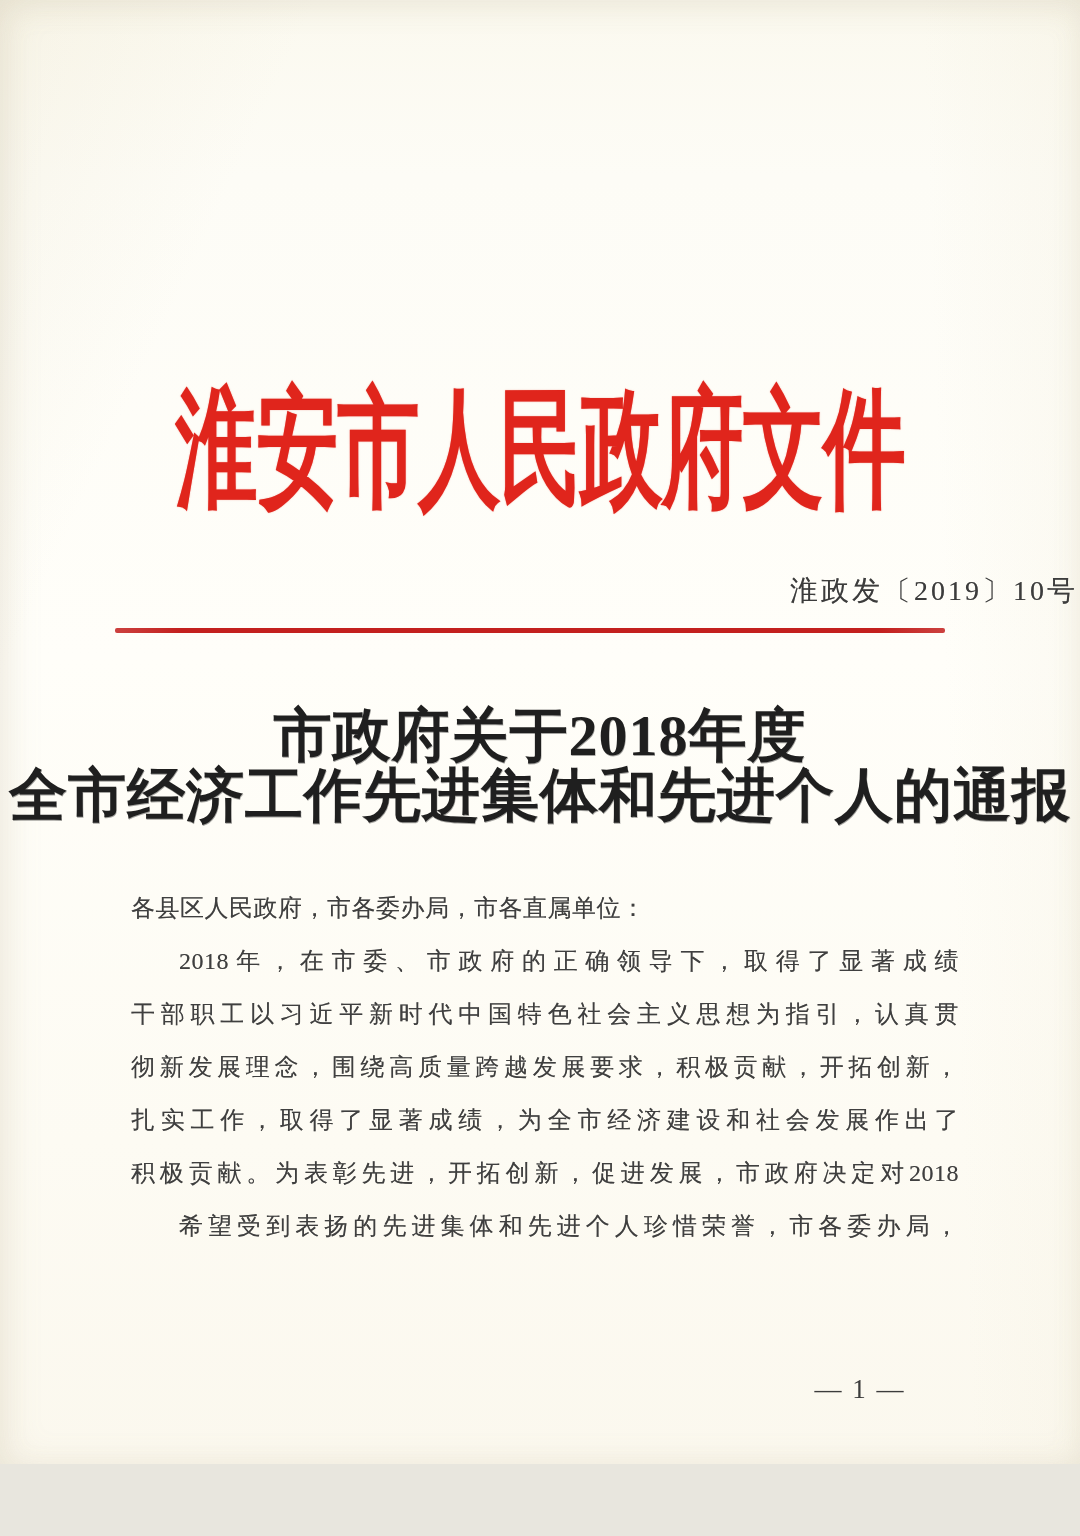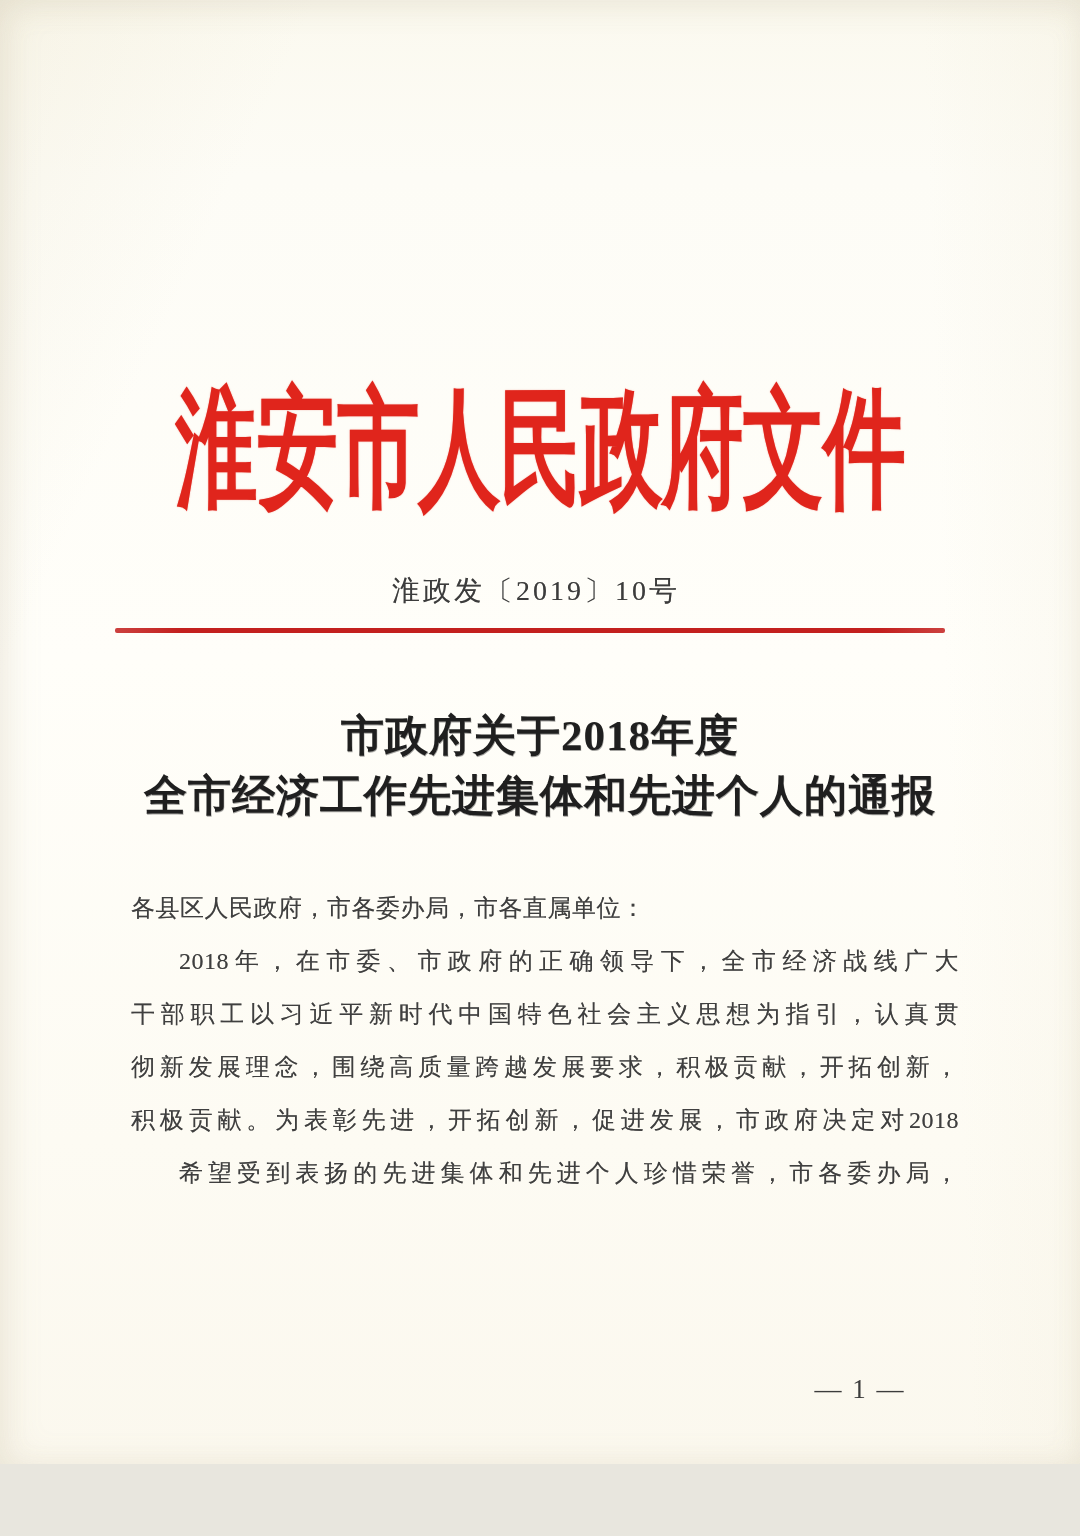--- a/index.html
+++ b/index.html
@@ -38,22 +38,22 @@
     transform-origin: 50% 0;
     text-shadow: 0 0 1px rgba(224,37,28,0.55);
     white-space: nowrap;
   }
 
   
   .doc-number {
     position: absolute;
     top: 572px;
     left: 0;
-    right: 8px;
-    text-align: center;
+    right: 2px;
+    text-align: right;
     font-size: 28px;
     letter-spacing: 3px;
     color: #3c3c3c;
     text-shadow: 0 0 0.6px rgba(60,60,60,0.45);
   }
 
   
   .red-rule {
     position: absolute;
     top: 628px;
@@ -67,21 +67,21 @@
   }
 
   
   .doc-title {
     position: absolute;
     top: 706px;
     left: 0;
     right: 0;
     text-align: center;
     font-weight: bold;
-    font-size: 43px;
+    font-size: 58px;
     line-height: 60px;
     color: var(--title-text, #1f1f1f);
     letter-spacing: 1px;
     text-shadow: 0.5px 0.5px 0.5px rgba(30,30,30,0.4);
   }
 
   
   .doc-body {
     position: absolute;
     top: 882px;
@@ -129,22 +129,23 @@
 
   <div class="red-rule"></div>
 
   <div class="doc-title">
     <div class="title-line">市政府关于2018年度</div>
     <div class="title-line">全市经济工作先进集体和先进个人的通报</div>
   </div>
 
   <div class="doc-body">
     <div class="bline">各县区人民政府，市各委办局，市各直属单位：</div>
-    <div class="bline indent just">2018年，在市委、市政府的正确领导下，全市经济战线广大</div>
+    <div class="bline indent just">2018年，在市委、市政府的正确领导下，取得了显著成绩</div>
     <div class="bline just">干部职工以习近平新时代中国特色社会主义思想为指引，认真贯</div>
     <div class="bline just">彻新发展理念，围绕高质量跨越发展要求，积极贡献，开拓创新，</div>
+    <div class="bline just">扎实工作，取得了显著成绩，为全市经济建设和社会发展作出了</div>
     <div class="bline just">积极贡献。为表彰先进，开拓创新，促进发展，市政府决定对2018</div>
     <div class="bline indent just">希望受到表扬的先进集体和先进个人珍惜荣誉，市各委办局，</div>
   </div>
 
   <div class="page-number">— 1 —</div>
 
 </div>
 
 </body></html>

